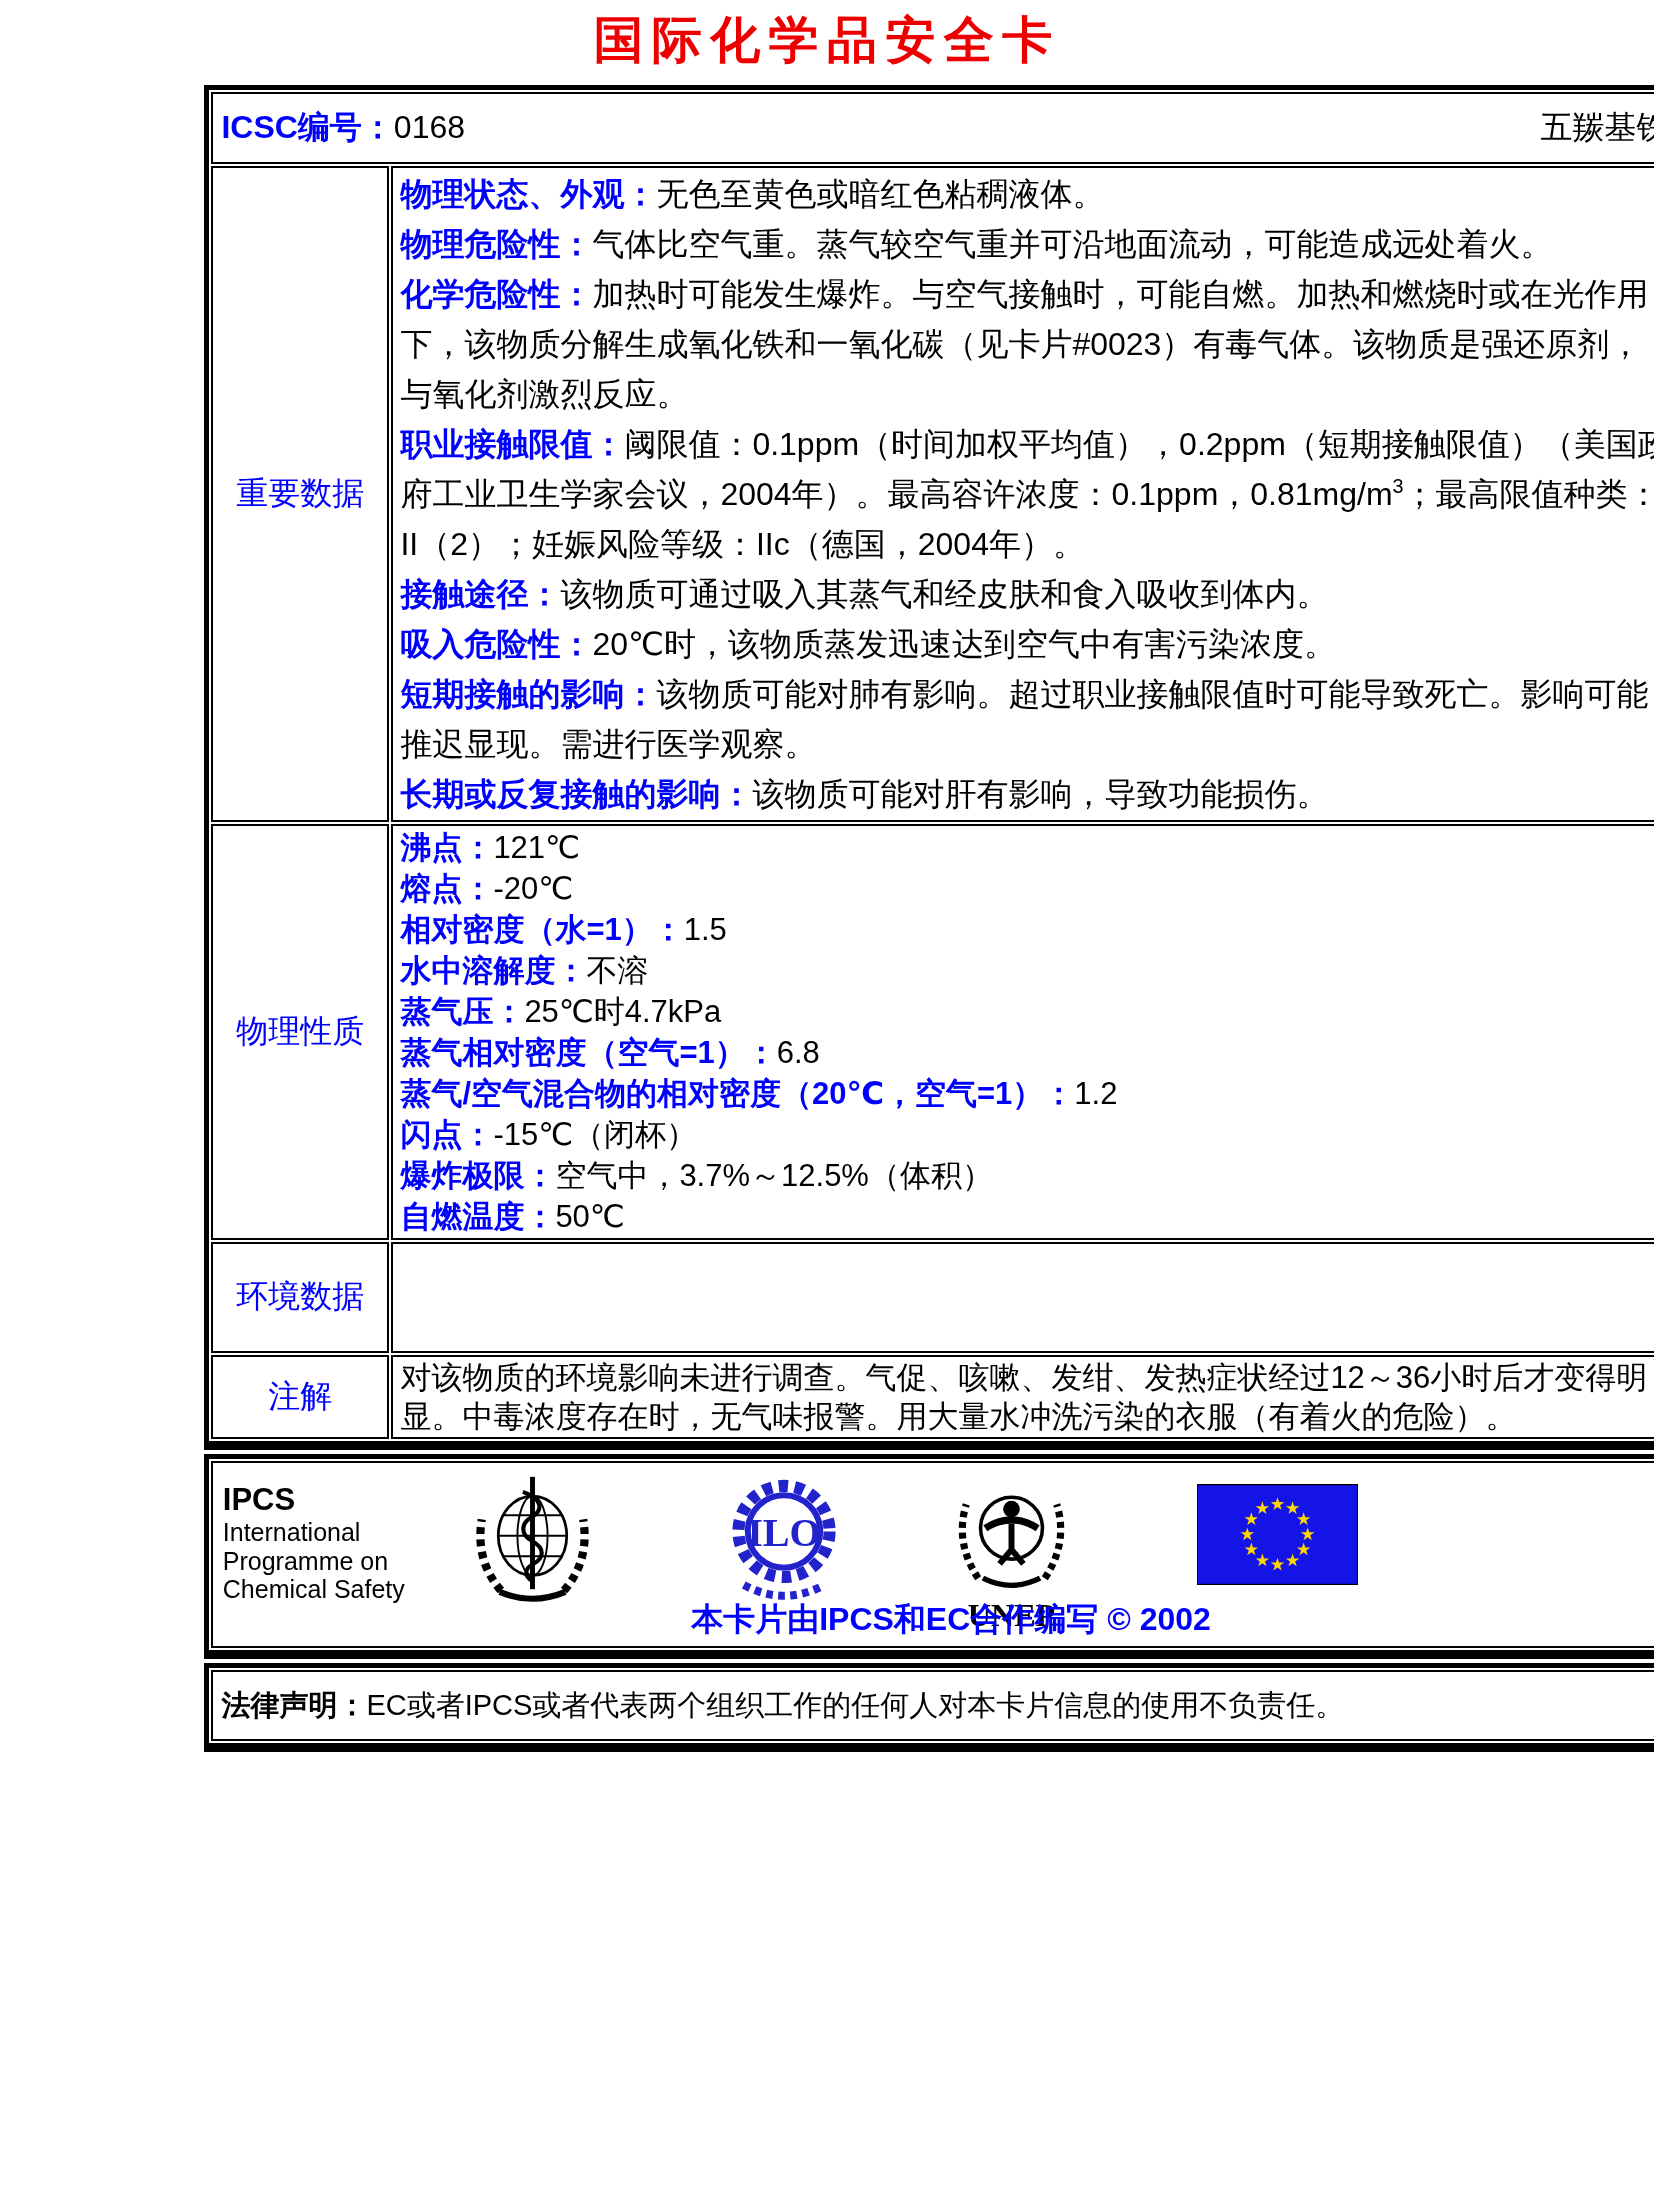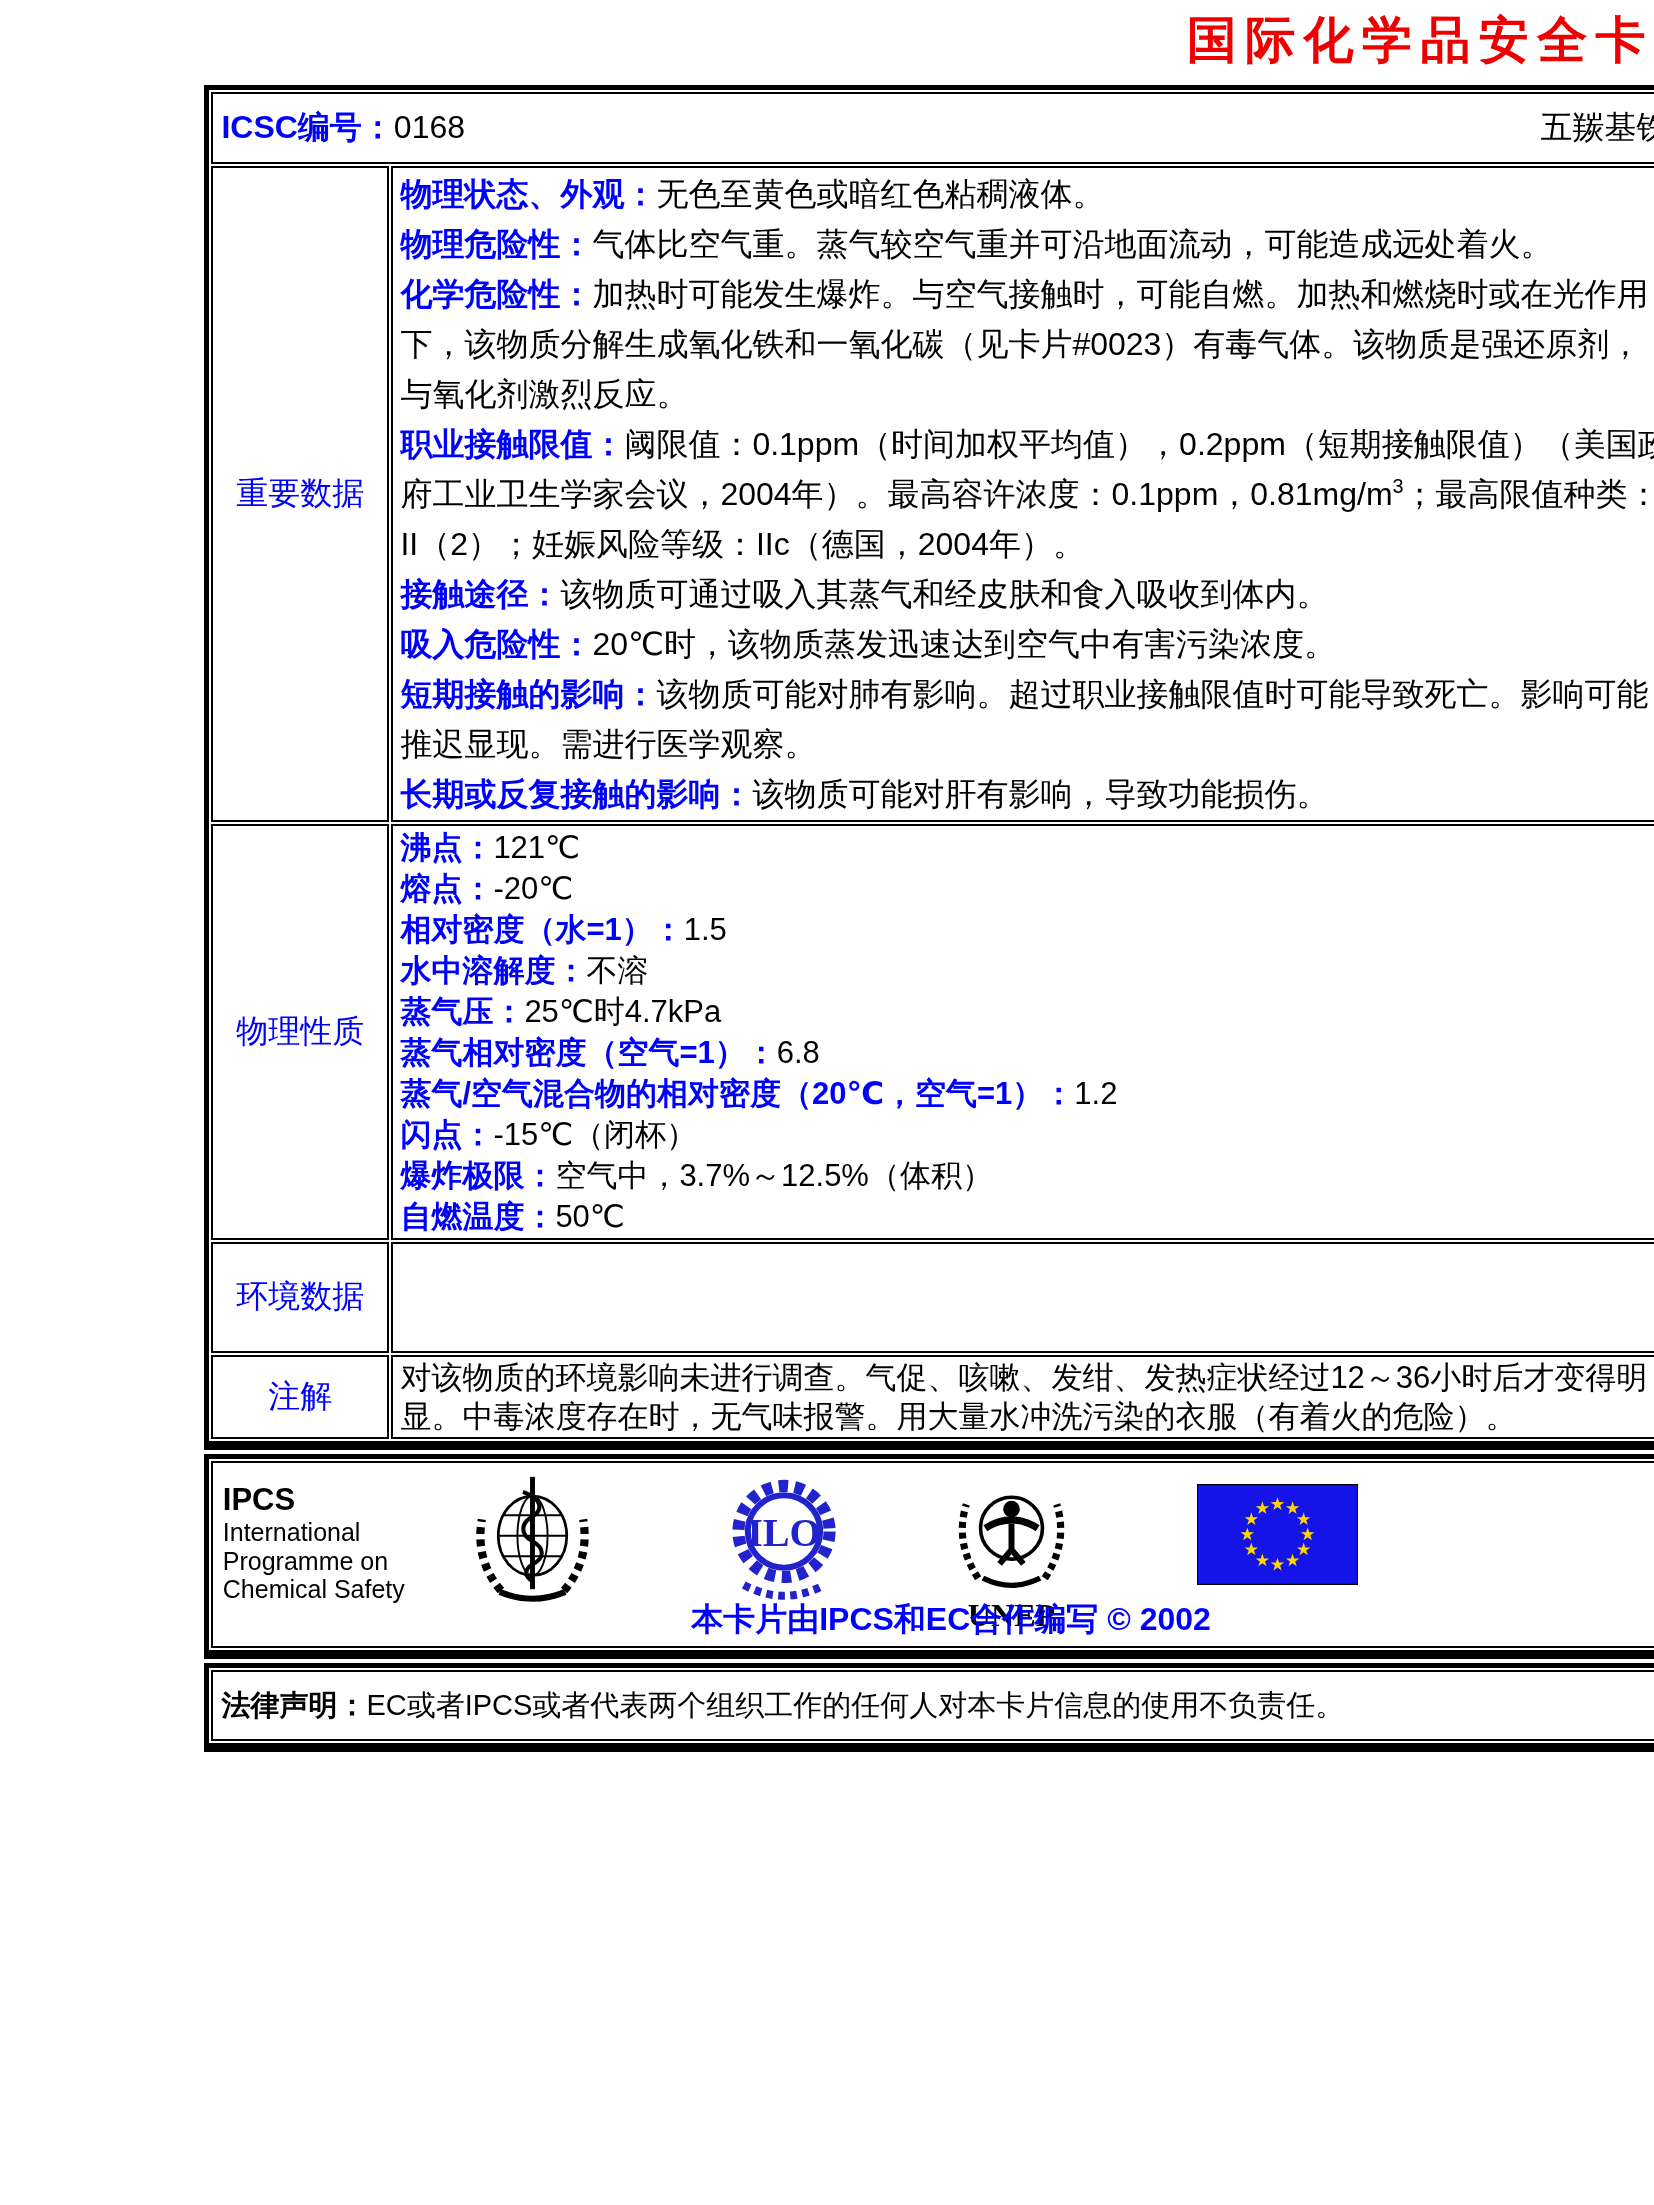--- a/index.html
+++ b/index.html
@@ -2,21 +2,21 @@
 <html style="font-size:11.2px"><head>
 <meta charset="utf-8">
 <style>
   html,body{margin:0;padding:0;}
   body{
     width:1654px;height:2205px;background:#ffffff;color:#000;
     font-family:"Liberation Sans","DejaVu Sans",sans-serif;
     position:relative;overflow:hidden;
   }
   .page-title{
-    margin:7px 0 11.2px 0;text-align:right;
+    margin:7px 0 11.2px 0;text-align:center;
     color:#ee0000;font-size:50px;font-weight:bold;letter-spacing:8.4px;
   }
   table.card{
     width:1484px;margin:0 0 4.2px 204px;
     border-collapse:separate;border-spacing:2.8px;
     border:5.6px solid #000;border-bottom-width:9px;border-right-width:7px;
     background:#fff;
   }
   table.card td{border:2.1px solid #000;vertical-align:middle;background:#fff;}
   td.rowlabel{

